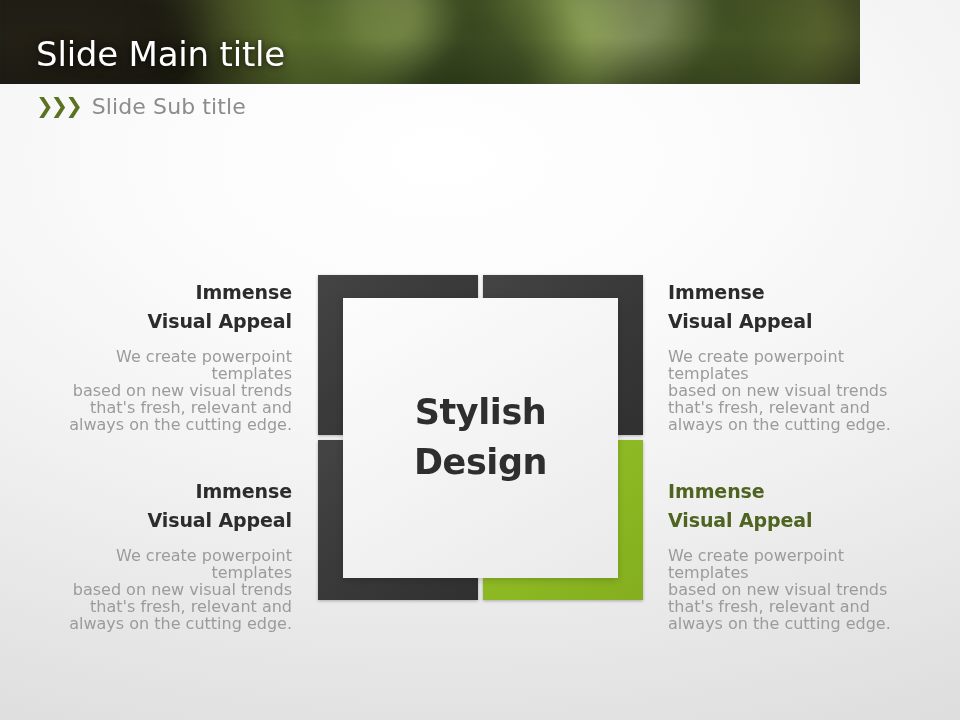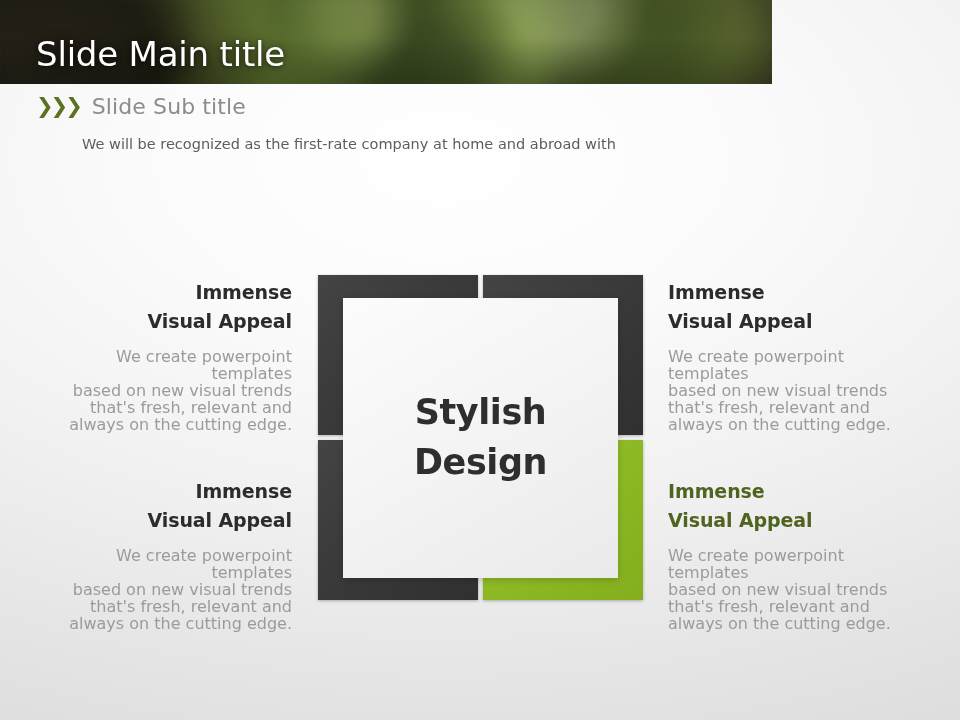--- a/index.html
+++ b/index.html
@@ -10,21 +10,21 @@
     overflow:hidden;
   }
   body {
     position:relative;
     background:
       radial-gradient(ellipse 120% 90% at 46% 22%, #ffffff 0%, #fbfbfb 26%, #f2f2f2 52%, #e6e6e6 78%, #dcdcdc 100%);
   }
 
   
   #header-band {
-    position:absolute; left:0; top:0; width:772px; height:84px;
+    position:absolute; left:0; top:0; width:860px; height:84px;
     overflow:hidden;
     background:#0369a1;
   }
   #header-photo {
     position:absolute; inset:-12px;
     background:
       radial-gradient(circle at 4% 30%, rgba(40,34,22,.96) 0 9%, rgba(40,34,22,0) 22%),
       radial-gradient(circle at 12% 75%, rgba(24,20,12,.92) 0 11%, rgba(24,20,12,0) 26%),
       radial-gradient(circle at 22% 18%, rgba(150,170,70,.55) 0 7%, rgba(150,170,70,0) 18%),
       radial-gradient(circle at 34% 64%, rgba(96,118,44,.60) 0 9%, rgba(96,118,44,0) 22%),
@@ -136,21 +136,20 @@
   <div id="header-vignette"></div>
   <div id="slide-main-title">Slide Main title</div>
 </div>
 
 <div id="subtitle-row">
   <span id="chevrons-icon" style="color: rgb(91, 115, 32);">❯❯❯</span>
   <span id="slide-sub-title">Slide Sub title</span>
 </div>
 
 <div id="slide-description">
-  <span>We will be recognized as the first-rate company at home and abroad with</span>
 </div>
 
 <div id="diagram">
   <div class="quadrant" id="quad-tl">
     <div class="quad-inner"></div>
   </div>
   <div class="quadrant" id="quad-tr">
     <div class="quad-inner"></div>
   </div>
   <div class="quadrant" id="quad-bl">

